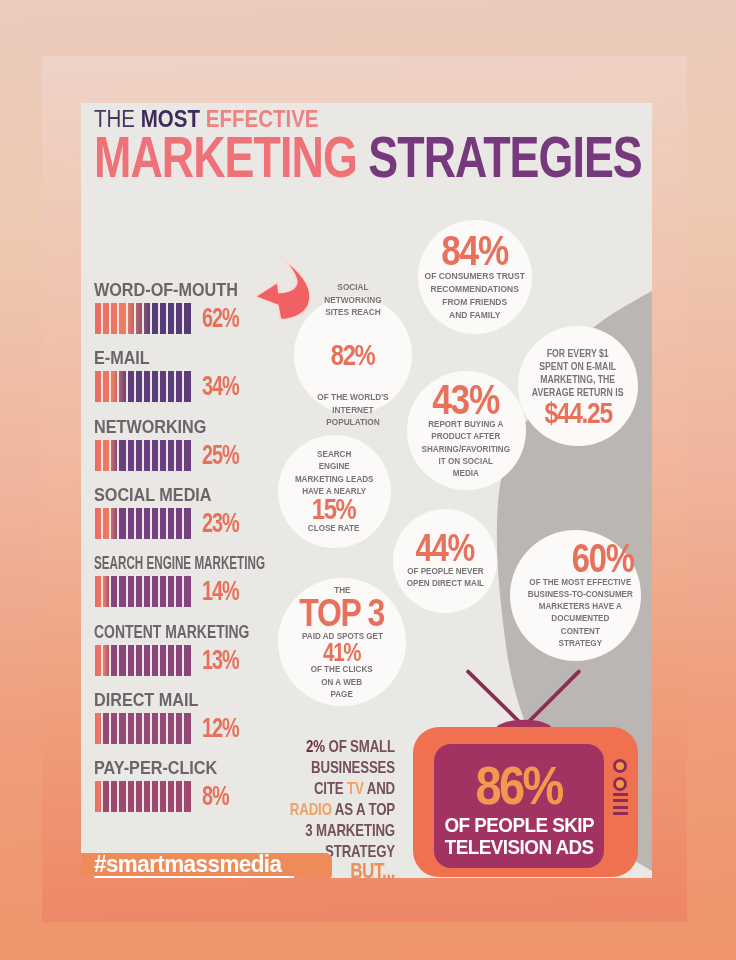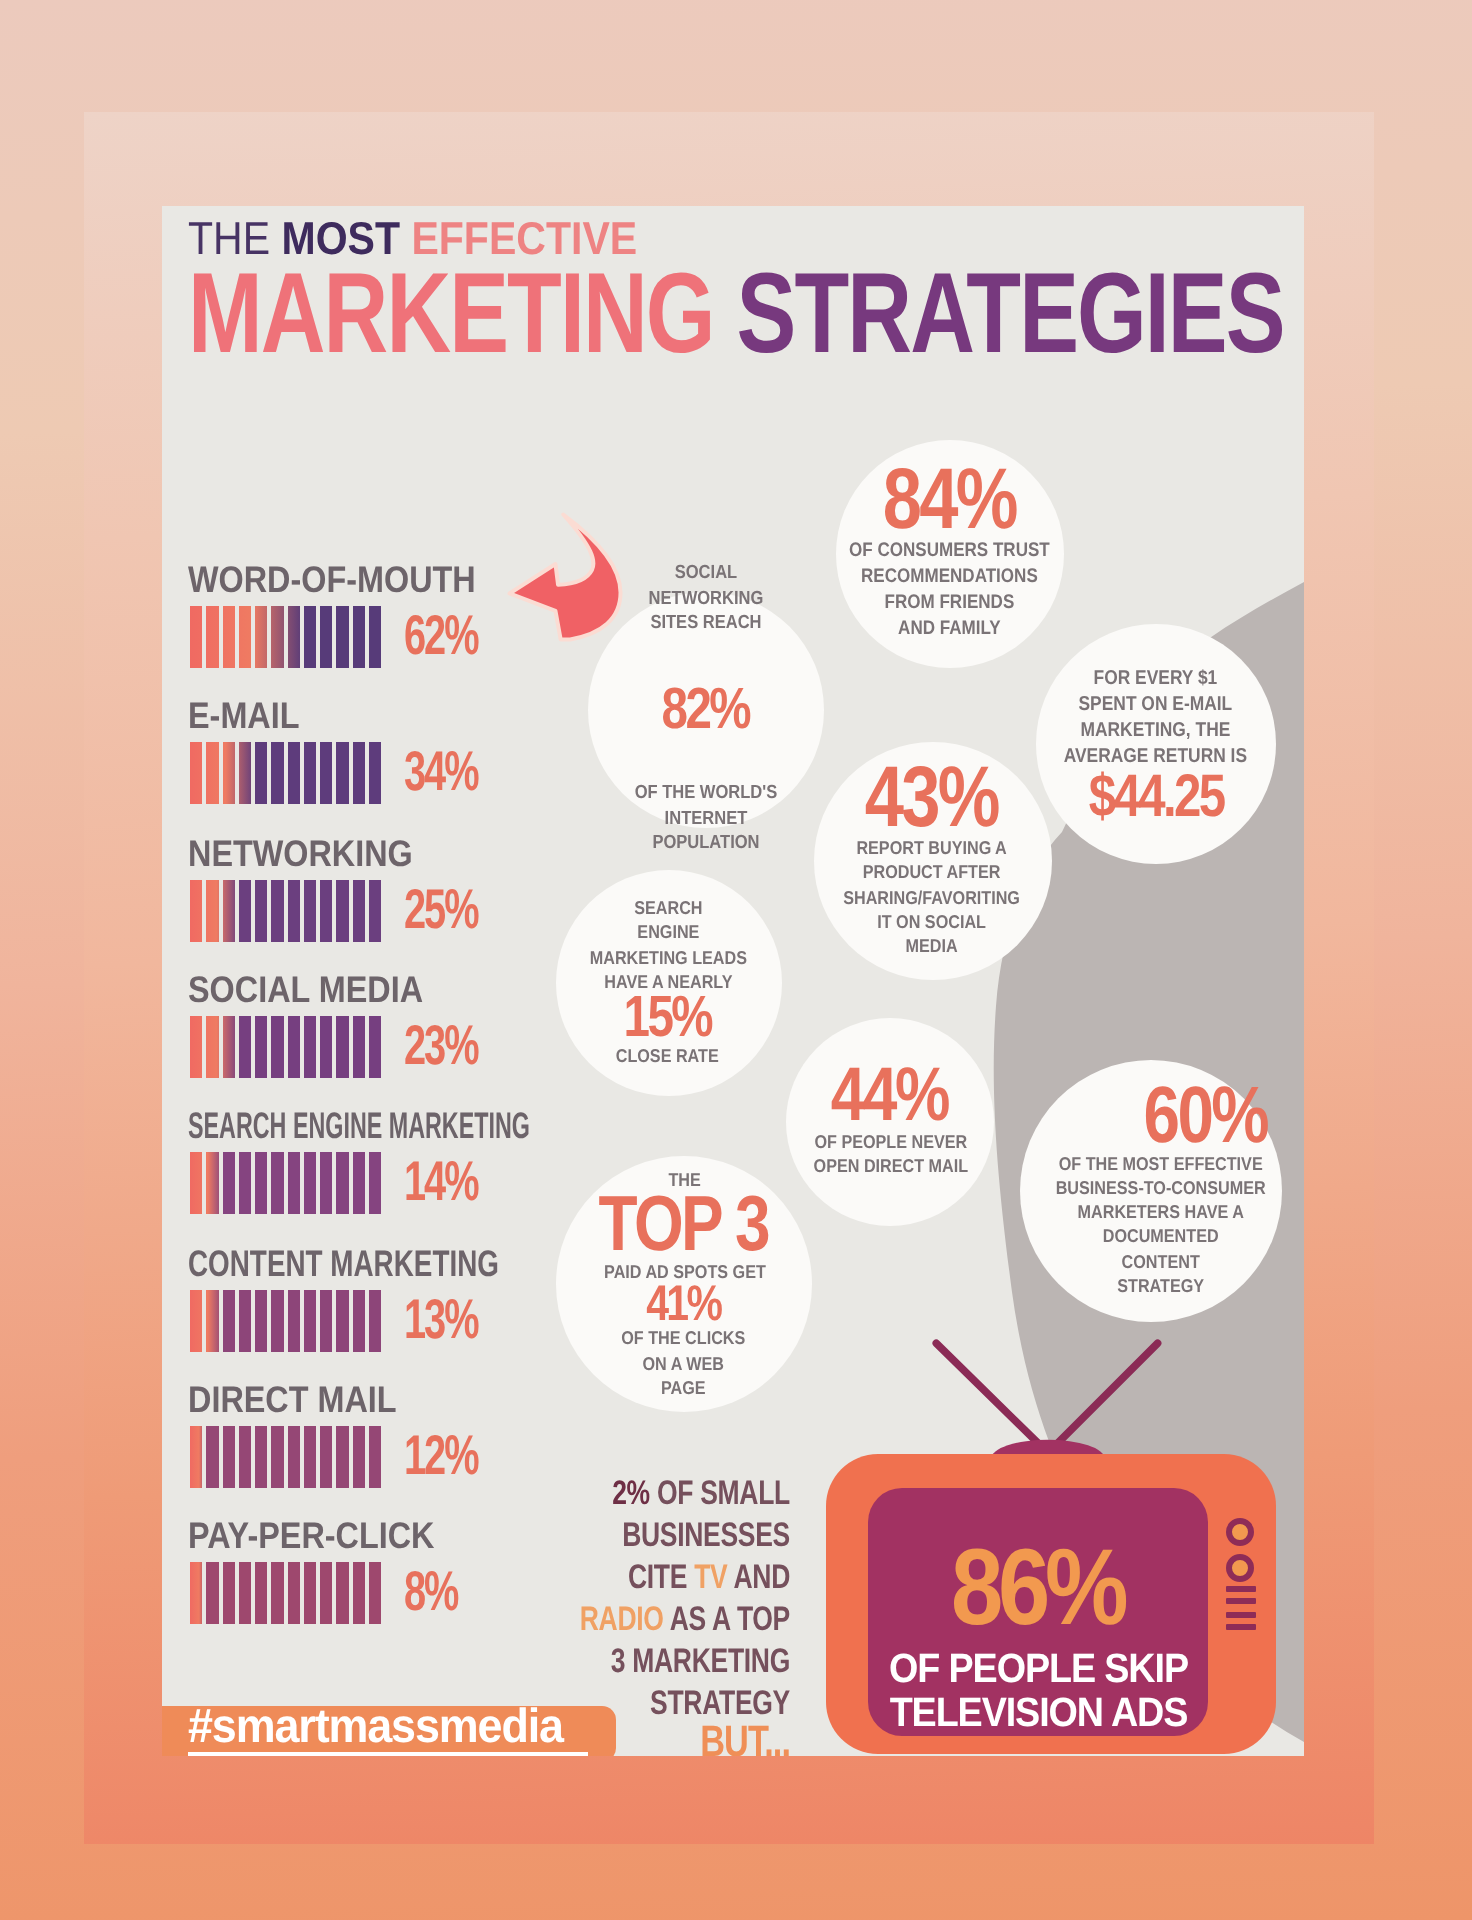--- a/index.html
+++ b/index.html
@@ -59,41 +59,41 @@
   .bub .txt span{display:block;}
 
   
   #arrow{position:absolute;left:172px;top:153px;width:59px;height:65px;overflow:visible;}
 
   
   #antenna{position:absolute;left:378px;top:562px;width:128px;height:70px;}
   #tvbody{position:absolute;left:332px;top:624px;width:225px;height:150px;
      background:#f0714f;border-radius:26px;}
   #tvscreen{position:absolute;left:353px;top:641px;width:170px;height:124px;background:#a23262;
-     border-radius:17px;display:flex;flex-direction:column;align-items:center;justify-content:flex-end;
+     border-radius:17px;display:flex;flex-direction:column;align-items:center;justify-content:center;
      padding-top:7px;box-sizing:border-box;}
   #tvscreen .n{font-size:54px;font-weight:700;color:#f2994f;line-height:.92;letter-spacing:-3px;
      transform:scaleX(.87);}
   #tvscreen .t{font-size:20.5px;font-weight:700;color:#fff;line-height:1.08;text-align:center;
      letter-spacing:-.6px;transform:scaleX(.92);margin-top:4px;}
   .knob{position:absolute;border-radius:50%;border:3.8px solid #8e2c57;background:#f2994f;
      box-sizing:border-box;width:14px;height:14px;}
   .grille{position:absolute;width:15px;height:3.2px;background:#8e2c57;border-radius:.5px;}
 
   
   #blurb{position:absolute;left:172px;top:633px;width:142px;text-align:right;
      font-size:17px;font-weight:700;color:#75505c;line-height:1.24;letter-spacing:-.2px;
      transform:scaleX(.78);transform-origin:right top;}
   #blurb .hot{color:#f0a164;}
   #blurb .dk{color:#6e2f45;}
   #blurb .but{color:#ef8f57;font-size:22px;display:block;margin-top:-5.5px;letter-spacing:-.6px;}
 
   
   #tag{position:absolute;left:0;top:749.6px;width:227px;height:28px;background:#ef8b58;
-     border-radius:0 7px 7px 0;}
+     border-radius:0 7px 7px 0;padding-left:24px;}
   #tag span{position:absolute;left:12.8px;top:-3px;font-size:24px;font-weight:700;color:#fff;
      letter-spacing:-.6px;transform:scaleX(.935);transform-origin:left top;white-space:nowrap;}
   #tagline{position:absolute;left:13px;top:23.5px;width:200px;height:2.2px;background:#fff;}
 </style>
 </head>
 <body>
 
 <div id="poster">
  <div id="panel">
   <div id="card">
@@ -212,21 +212,21 @@
           </div>
           <div class="bub" style="left: 337px; top: 117px; width: 114px; height: 114px;">
             <div class="big" style="font-size: 43px;">84%</div>
             <div class="txt" style="font-size: 9.8px;">
               <span>OF CONSUMERS TRUST</span>
               <span>RECOMMENDATIONS</span>
               <span>FROM FRIENDS</span>
               <span>AND FAMILY</span>
             </div>
           </div>
-          <div class="bub" style="left: 437px; top: 209px; width: 120px; height: 120px; align-items: center;">
+          <div class="bub" style="left: 437px; top: 223px; width: 120px; height: 120px; align-items: center;">
             <div class="txt" style="font-size: 10px;">
               <span>FOR EVERY $1</span>
               <span>SPENT ON E-MAIL</span>
               <span>MARKETING, THE</span>
               <span>AVERAGE RETURN IS</span>
             </div>
             <div class="big" style="font-size: 30px;">$44.25</div>
           </div>
           <div class="bub" style="left: 325.5px; top: 267.5px; width: 119px; height: 119px;">
             <div class="big" style="font-size: 43px;">43%</div>

